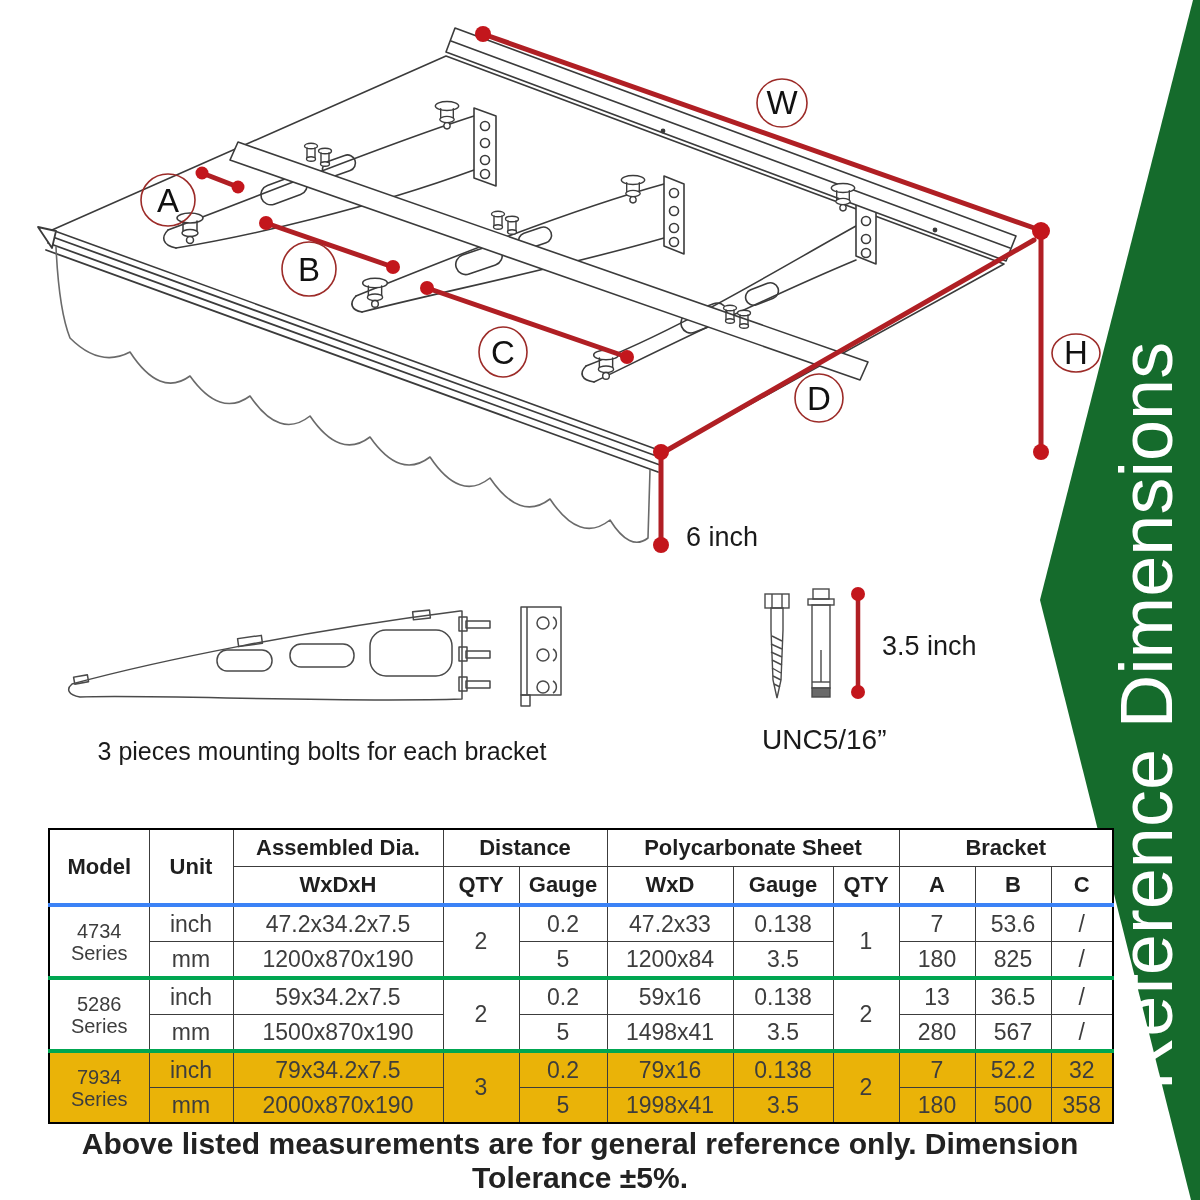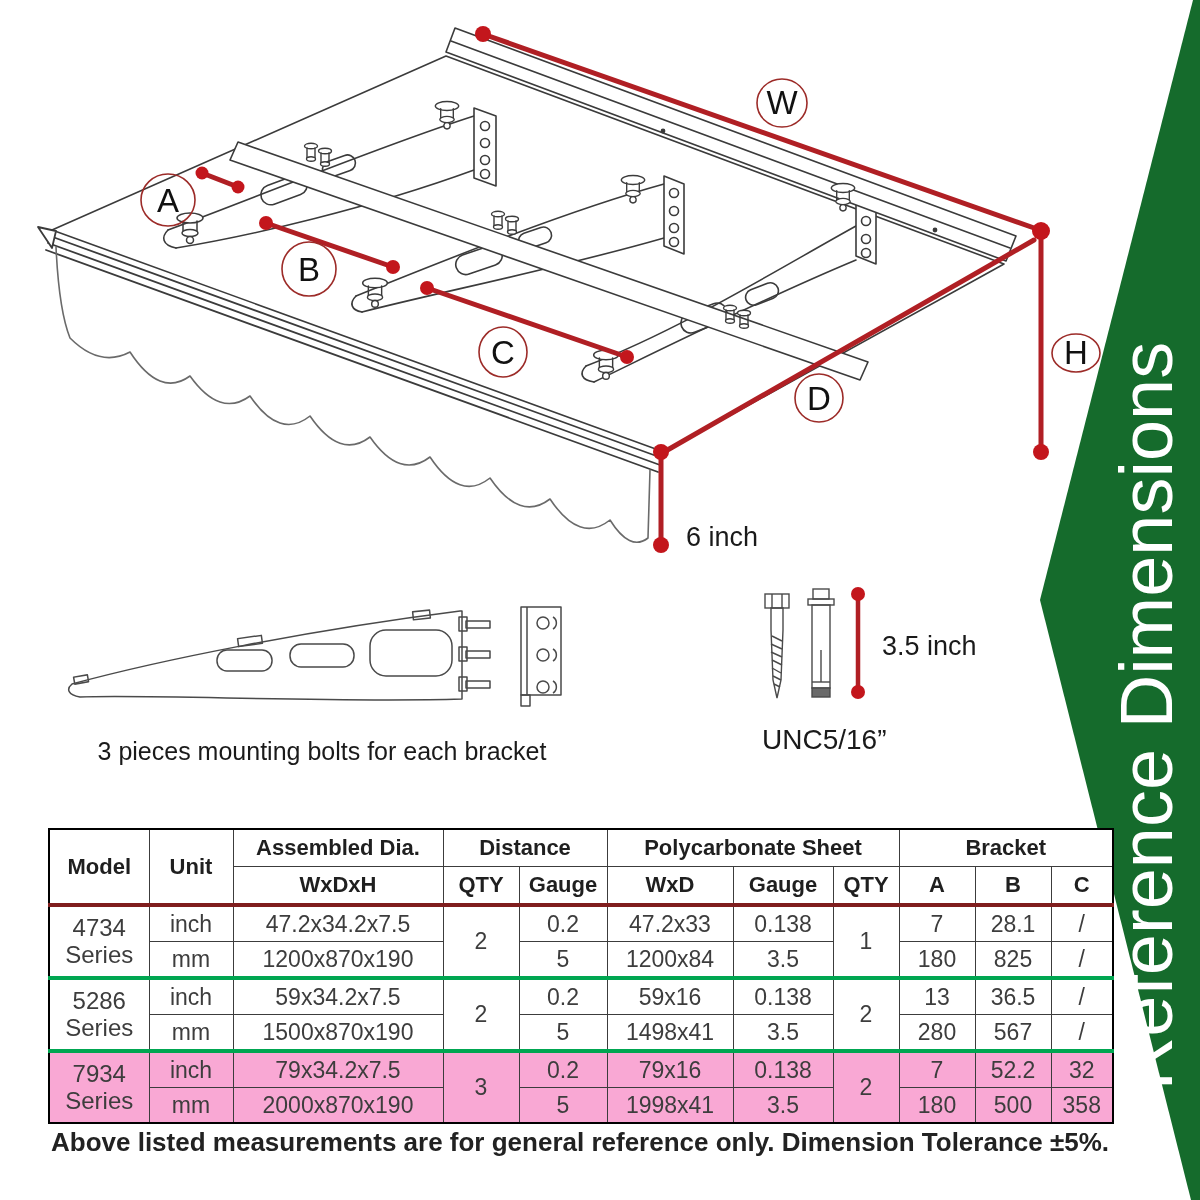--- a/index.html
+++ b/index.html
@@ -22,29 +22,29 @@
   }
   #spec-table td,#spec-table th{
     border:1.6px solid #3c3c3c;
     text-align:center;vertical-align:middle;
     color:#3d3d3d;font-size:23px;padding:0;
     background:#fff;
   }
   #spec-table thead th{
     font-weight:bold;color:#1f1f1f;font-size:22px;height:36px;
   }
-  #spec-table thead{border-bottom:4px solid #7f1d1d;}
+  #spec-table thead{border-bottom:4px solid #3b82f6;}
   #spec-table tbody.sep{border-bottom:4px solid #00A651;}
   #spec-table tbody td{height:34px;}
-  #spec-table td.model{font-size:24px;color:#3d3d3d;line-height:1.1;}
+  #spec-table td.model{font-size:20px;color:#3d3d3d;line-height:1.1;}
   #spec-table{border:2.5px solid #000;}
-  #spec-table tbody.hl td{background:#f9a8d4;}
+  #spec-table tbody.hl td{background:#eab308;}
   #footer-note{
     position:absolute;left:48px;top:1127px;width:1064px;
-    text-align:center;font-weight:bold;font-size:26px;color:#222;
+    text-align:center;font-weight:bold;font-size:30px;color:#222;
   }
 </style>
 </head>
 <body>
 
 <svg width="1200" height="1200" viewBox="0 0 1200 1200">
   <polygon points="1193,0 1200,0 1200,1200 1191,1200 1040,600" fill="#156B2C"></polygon>
 </svg>
 <div id="banner-text">Reference Dimensions</div>
 
@@ -286,21 +286,21 @@
         <span>Series</span>
       </td>
       <td>inch</td>
       <td>47.2x34.2x7.5</td>
       <td rowspan="2">2</td>
       <td>0.2</td>
       <td>47.2x33</td>
       <td>0.138</td>
       <td rowspan="2">1</td>
       <td>7</td>
-      <td>28.1</td>
+      <td>53.6</td>
       <td>/</td>
     </tr>
     <tr>
       <td>mm</td>
       <td>1200x870x190</td>
       <td>5</td>
       <td>1200x84</td>
       <td>3.5</td>
       <td>180</td>
       <td>825</td>

